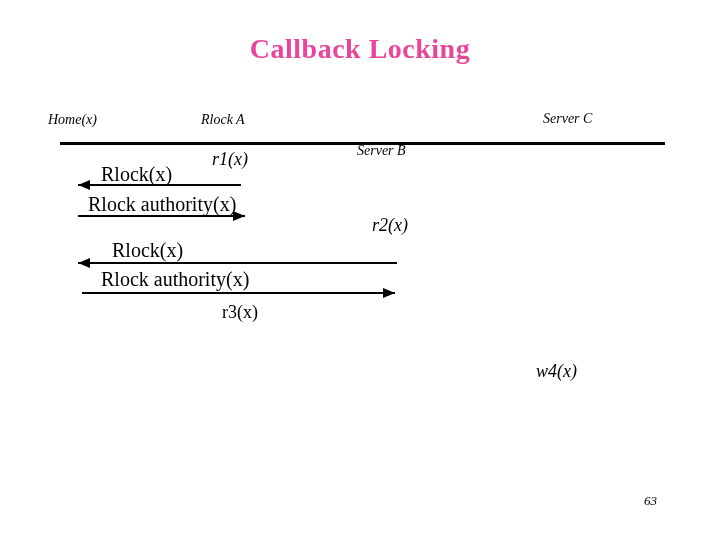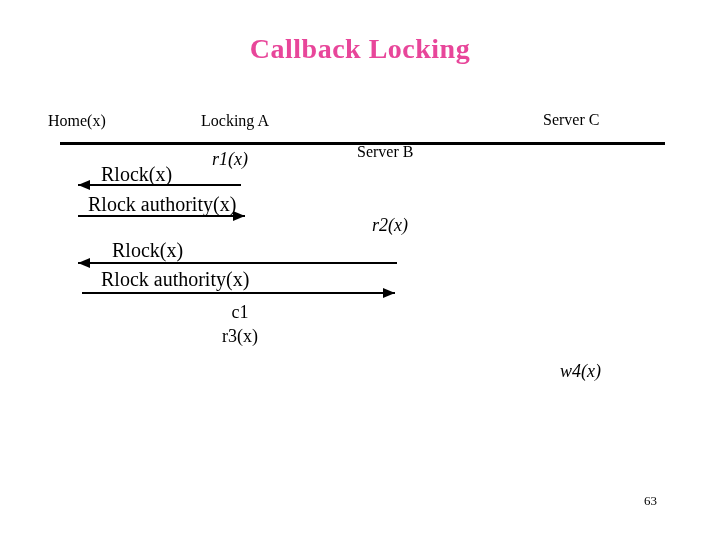--- a/index.html
+++ b/index.html
@@ -22,22 +22,23 @@
     left: 0;
     width: 100%;
     text-align: center;
     font-size: 28px;
     font-weight: bold;
     color: #e8469a;
     letter-spacing: 0.5px;
   }
   .col-label {
     position: absolute;
-    font-size: 16px;
+    font-size: 14px;
     white-space: nowrap;
+    font-style: italic;
   }
   .col-home   { left: 48px;  top: 112px; }
   .col-a      { left: 201px; top: 112px; }
   .col-b      { left: 357px; top: 111px; margin-top: 32px; }
   .col-c      { left: 543px; top: 111px; }
   .rule {
     position: absolute;
     left: 60px;
     top: 142px;
     width: 605px;
@@ -45,21 +46,21 @@
     background: #000000;
   }
   .ann {
     position: absolute;
     font-size: 18px;
     white-space: nowrap;
     font-style: italic;
   }
   .ann-r1 { left: 212px; top: 149px; }
   .ann-r2 { left: 372px; top: 215px; }
-  .ann-w4 { left: 560px; top: 361px; }
+  .ann-w4 { left: 536px; top: 361px; }
   .ops-block {
     position: absolute;
     left: 180px;
     top: 300px;
     width: 120px;
     text-align: center;
     font-size: 18px;
     line-height: 24px;
   }
   .msg-label {
@@ -94,31 +95,32 @@
   }
   .dir-right .head {
     right: 0;
     border-left: 12px solid #000000;
   }
   .page-number {
     position: absolute;
     left: 644px;
     top: 493px;
     font-size: 13px;
+    font-style: italic;
   }
 </style>
 </head>
 <body>
 
 <div class="slide">
 
   <div class="title" style="color: rgb(232, 70, 154);">Callback Locking</div>
 
   <div class="col-label col-home">Home(x)</div>
-  <div class="col-label col-a">Locking A</div>
+  <div class="col-label col-a">Rlock A</div>
   <div class="col-label col-b">Server B</div>
   <div class="col-label col-c">Server C</div>
 
   <div class="rule"></div>
 
   <div class="ann ann-r1">r1(x)</div>
 
   <div class="msg-label msg1">Rlock(x)</div>
   <div class="arrow arrow1 dir-left">
     <div class="head"></div>
@@ -135,21 +137,20 @@
   <div class="arrow arrow3 dir-left">
     <div class="head"></div>
   </div>
 
   <div class="msg-label msg4">Rlock authority(x)</div>
   <div class="arrow arrow4 dir-right">
     <div class="head"></div>
   </div>
 
   <div class="ops-block">
-    <div>c1</div>
     <div>r3(x)</div>
   </div>
 
   <div class="ann ann-w4">w4(x)</div>
 
   <div class="page-number">63</div>
 
 </div>
 
 </body></html>

